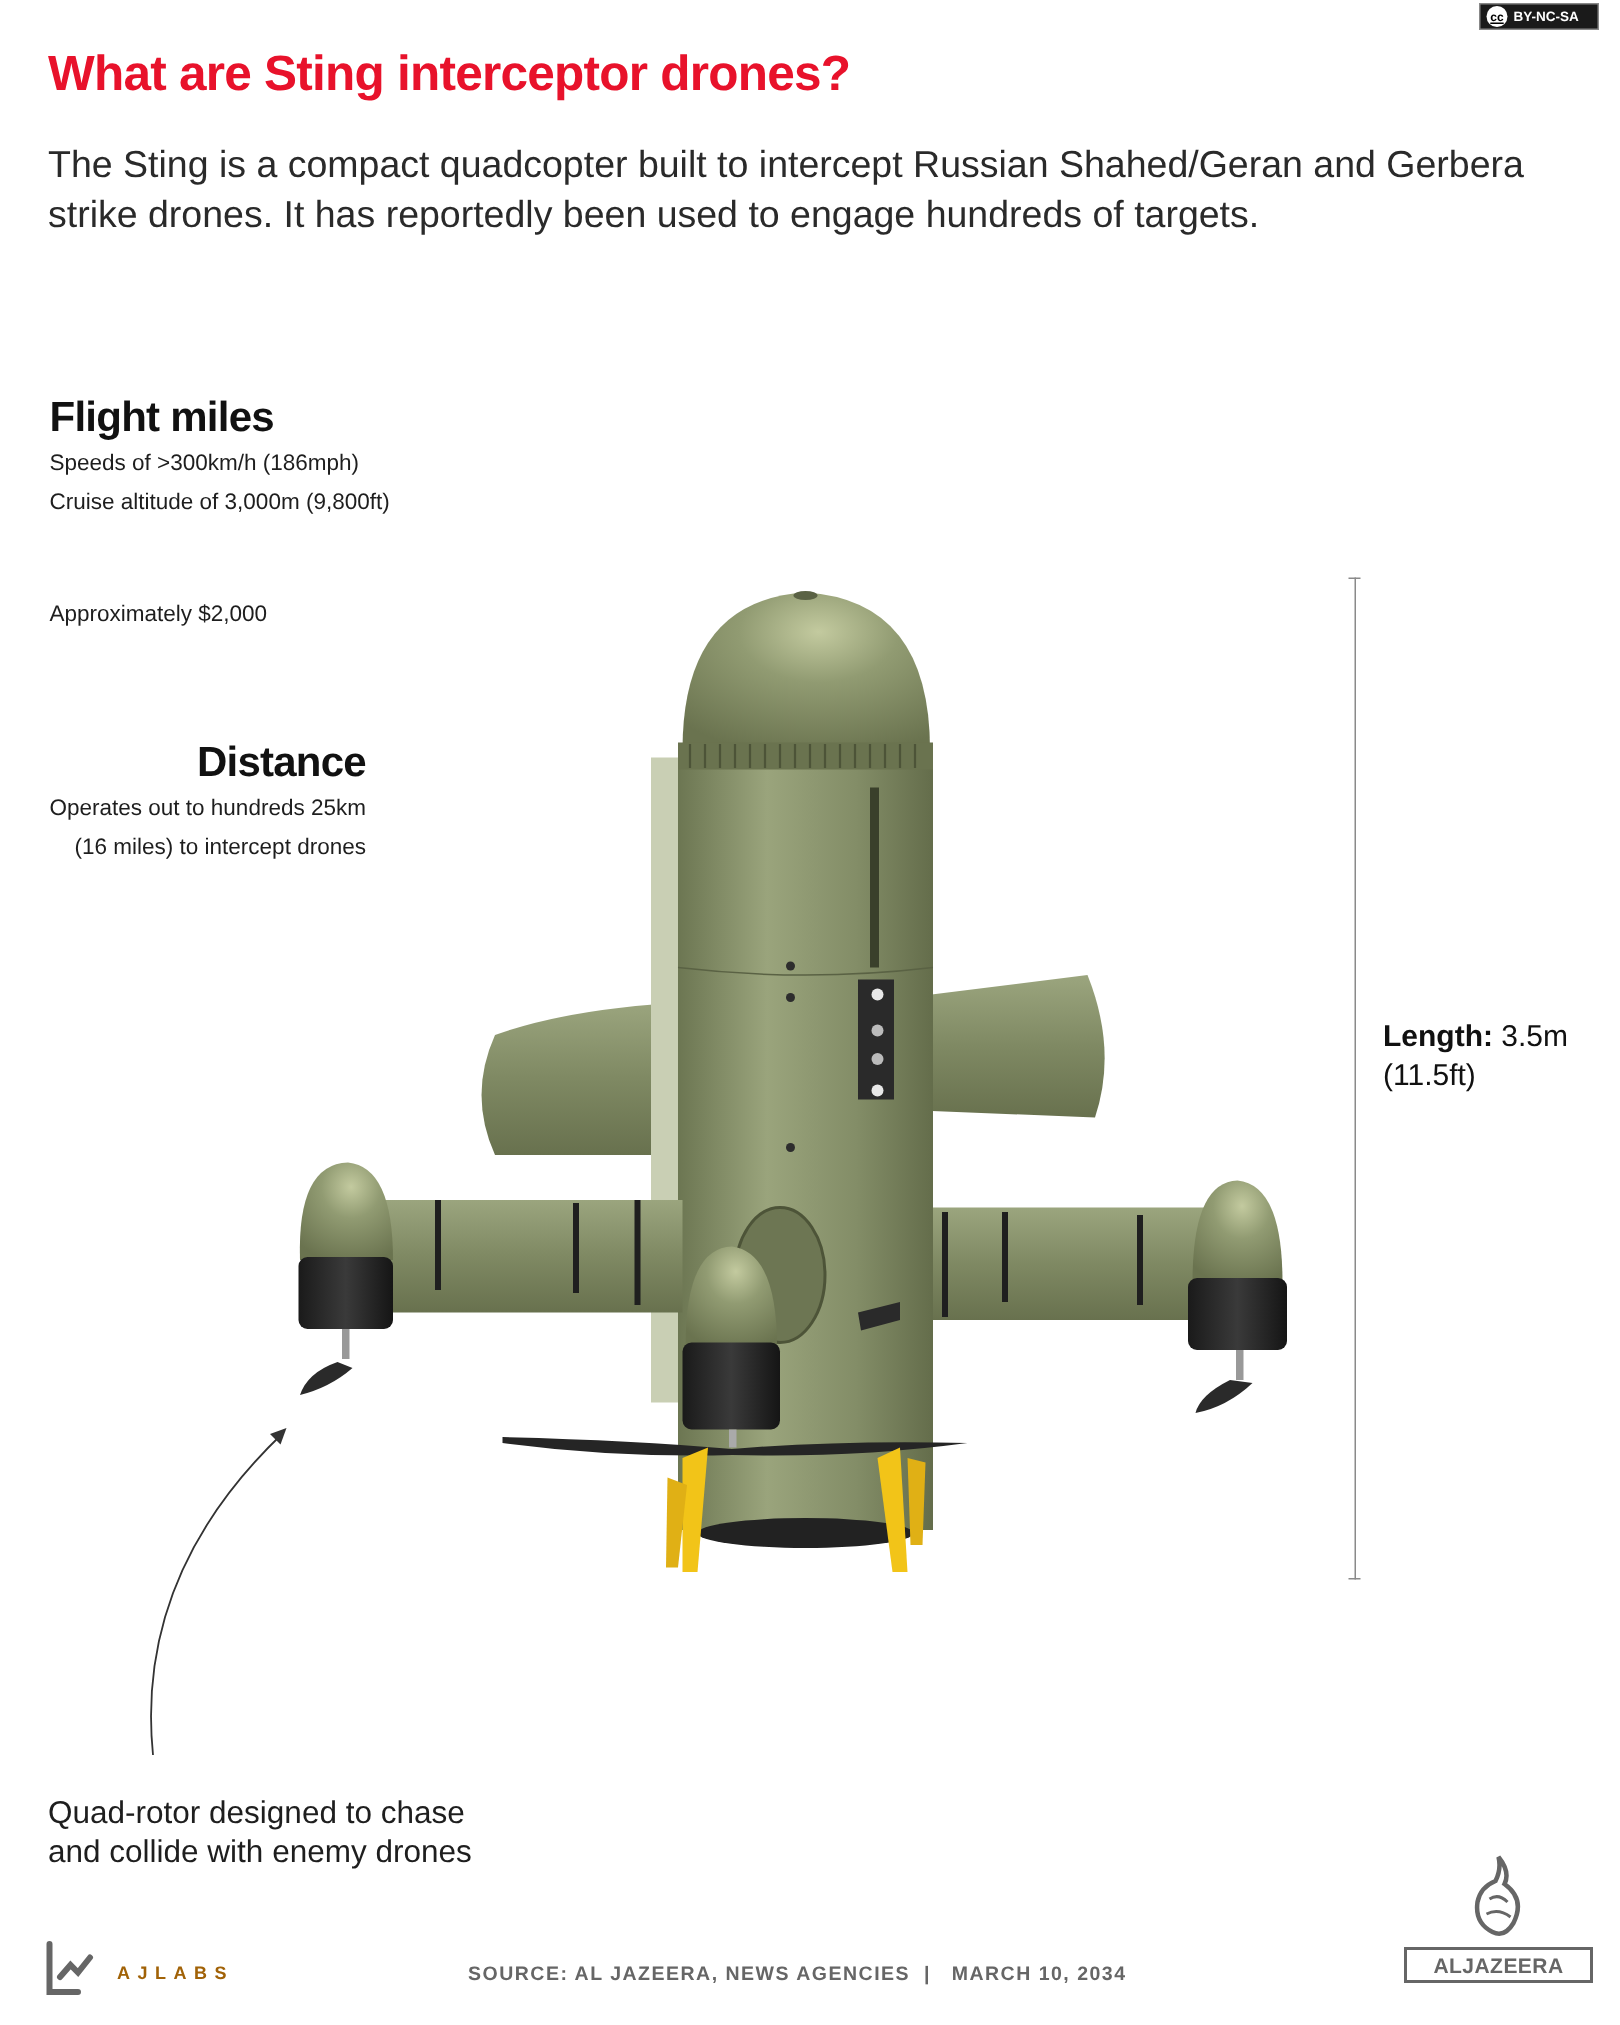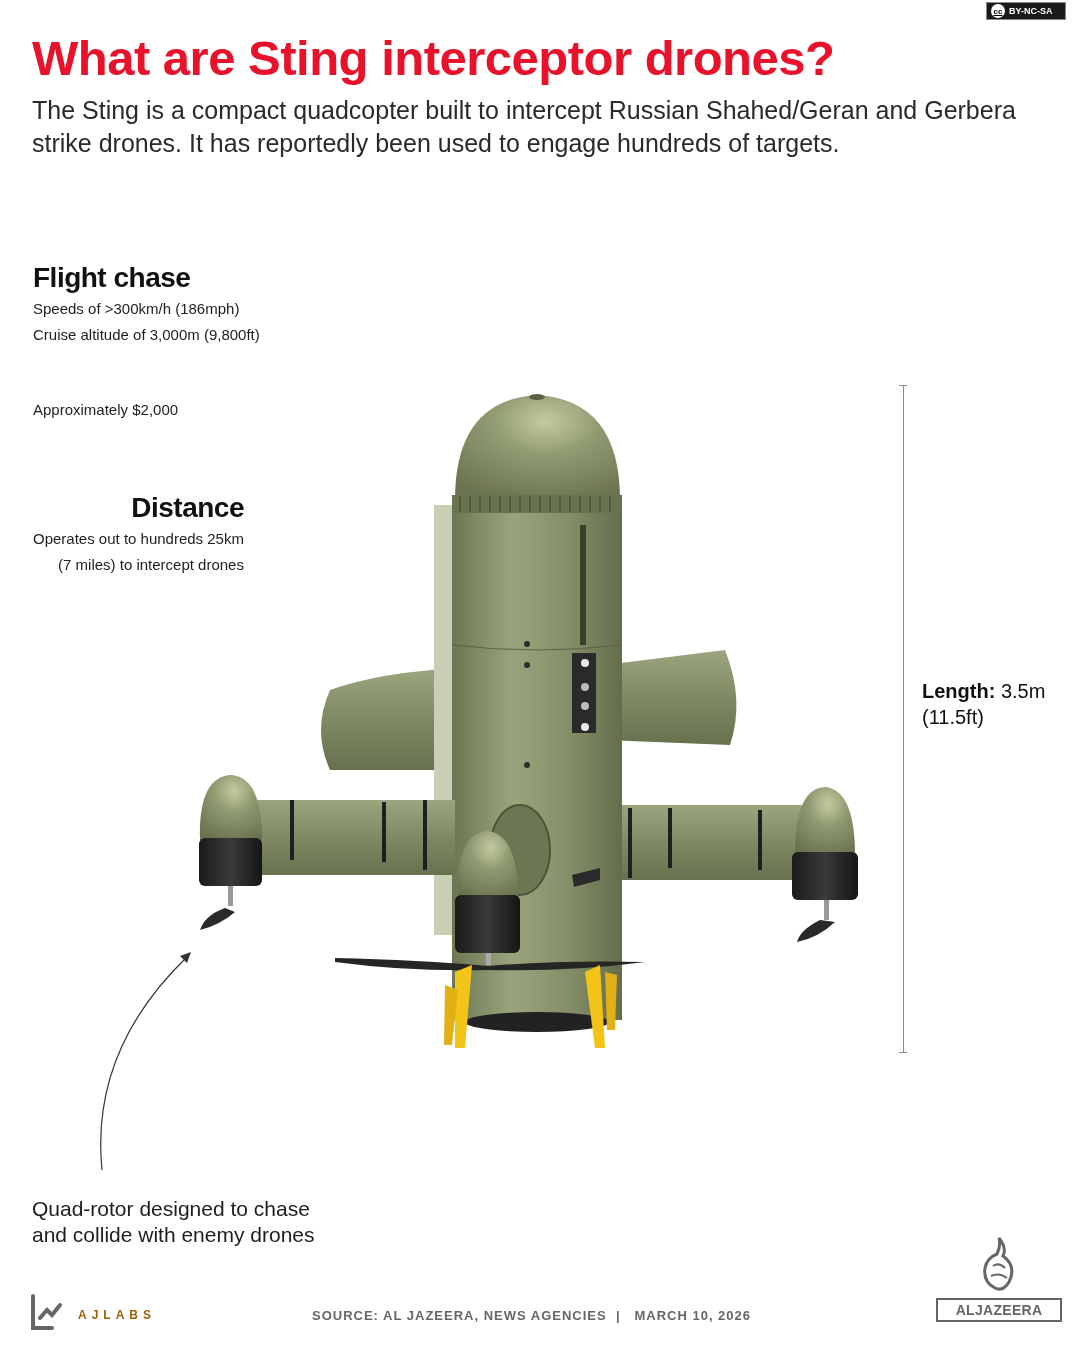--- a/index.html
+++ b/index.html
@@ -4,21 +4,21 @@
   <style>
     html, body { margin: 0; padding: 0; background: #ffffff; }
     body { width: 1080px; height: 1350px; position: relative; overflow: hidden;
            font-family: "Liberation Sans", "DejaVu Sans", sans-serif; color: #1a1a1a; }
     .abs { position: absolute; }
     .license { left: 986px; top: 2px; width: 80px; height: 18px; background: #1a1a1a; color: #fff;
                display: flex; align-items: center; gap: 4px; padding: 0 4px; box-sizing: border-box;
                font-size: 9px; font-weight: bold; border: 1px solid #888; }
     .license .cc { width: 14px; height: 14px; border-radius: 50%; background: #fff; color: #000;
                    font-size: 8px; display: flex; align-items: center; justify-content: center; text-decoration: underline; }
-    .title { left: 32px; top: 30px; font-size: 49px; font-weight: bold; color: #e8122b;
+    .title { left: 32px; top: 30px; font-size: 33px; font-weight: bold; color: #e8122b;
              letter-spacing: -0.5px; margin: 0; white-space: nowrap; }
     .subtitle { left: 32px; top: 94px; width: 1020px; font-size: 25px; line-height: 33px; color: #2a2a2a; margin: 0; }
     .spec { left: 33px; }
     .spec h3 { margin: 0; font-size: 28px; font-weight: bold; color: #111; letter-spacing: -0.5px; }
     .spec p { margin: 2px 0 0; font-size: 15px; line-height: 26px; color: #1e1e1e; }
     .length-label { left: 922px; top: 678px; font-size: 20px; line-height: 26px; color: #111; }
     .length-label b { font-weight: bold; }
     .scale-line { left: 903px; top: 385px; width: 1px; height: 668px; background: #8a8a8a; }
     .scale-cap { width: 8px; height: 1px; background: #8a8a8a; left: 899px; }
     .caption { left: 32px; top: 1196px; font-size: 21px; line-height: 26px; color: #1e1e1e; margin: 0; }
@@ -33,31 +33,31 @@
 
 <div class="abs license">
   <span class="cc">cc</span>
   <span>BY-NC-SA</span>
 </div>
 
 <h1 class="abs title">What are Sting interceptor drones?</h1>
 <p class="abs subtitle">The Sting is a compact quadcopter built to intercept Russian Shahed/Geran and Gerbera strike drones. It has reportedly been used to engage hundreds of targets.</p>
 
 <div class="abs spec" style="top:262px;">
-  <h3>Flight chase</h3>
+  <h3>Flight miles</h3>
   <p>Speeds of &gt;300km/h (186mph)</p>
   <p style="margin-top:0">Cruise altitude of 3,000m (9,800ft)</p>
 </div>
 <div class="abs spec" style="top:395px;">
   <p>Approximately $2,000</p>
 </div>
 <div class="abs spec" style="top:492px;text-align:right;">
   <h3>Distance</h3>
   <p>Operates out to hundreds 25km</p>
-  <p style="margin-top:0">(7 miles) to intercept drones</p>
+  <p style="margin-top:0">(16 miles) to intercept drones</p>
 </div>
 
 <svg class="abs" style="left:180px; top:380px;" width="700" height="680" viewBox="180 380 700 680">
   <defs>
     <linearGradient id="bodyGrad" x1="0" x2="1" y1="0" y2="0">
       <stop offset="0" stop-color="#6c7652"></stop>
       <stop offset="0.35" stop-color="#9aa47c"></stop>
       <stop offset="0.7" stop-color="#838d67"></stop>
       <stop offset="1" stop-color="#646d4b"></stop>
     </linearGradient>
@@ -187,21 +187,21 @@
 <div class="abs ajlabs">
   <svg width="42" height="38" viewBox="0 0 42 38">
     <path d="M3 2 L3 34 L22 34" stroke="#666" stroke-width="4" fill="none" stroke-linecap="round"></path>
     <path d="M10 24 L17 16 L22 21 L30 11" stroke="#666" stroke-width="4" fill="none" stroke-linecap="round"></path>
   </svg>
   <span class="ajlabs-text">AJLABS</span>
 </div>
 <div class="abs footer-source">
   <span>SOURCE: AL JAZEERA, NEWS AGENCIES</span>
   &nbsp;<span>|</span>&nbsp;&nbsp;
-  <span>MARCH 10, 2026</span>
+  <span>MARCH 10, 2034</span>
 </div>
 <div class="abs aj-logo">
   <svg width="44" height="58" viewBox="0 0 44 58">
     <path d="M22 2 Q30 12 26 20 Q40 30 32 46 Q26 56 18 52 Q6 46 8 32 Q10 22 20 18 Q24 10 22 2 Z" fill="none" stroke="#666" stroke-width="3"></path>
     <path d="M16 30 Q22 26 28 32 M14 40 Q22 36 30 42" stroke="#666" stroke-width="2" fill="none"></path>
   </svg>
   <div class="aj-box">ALJAZEERA</div>
 </div>
 
 </body></html>

